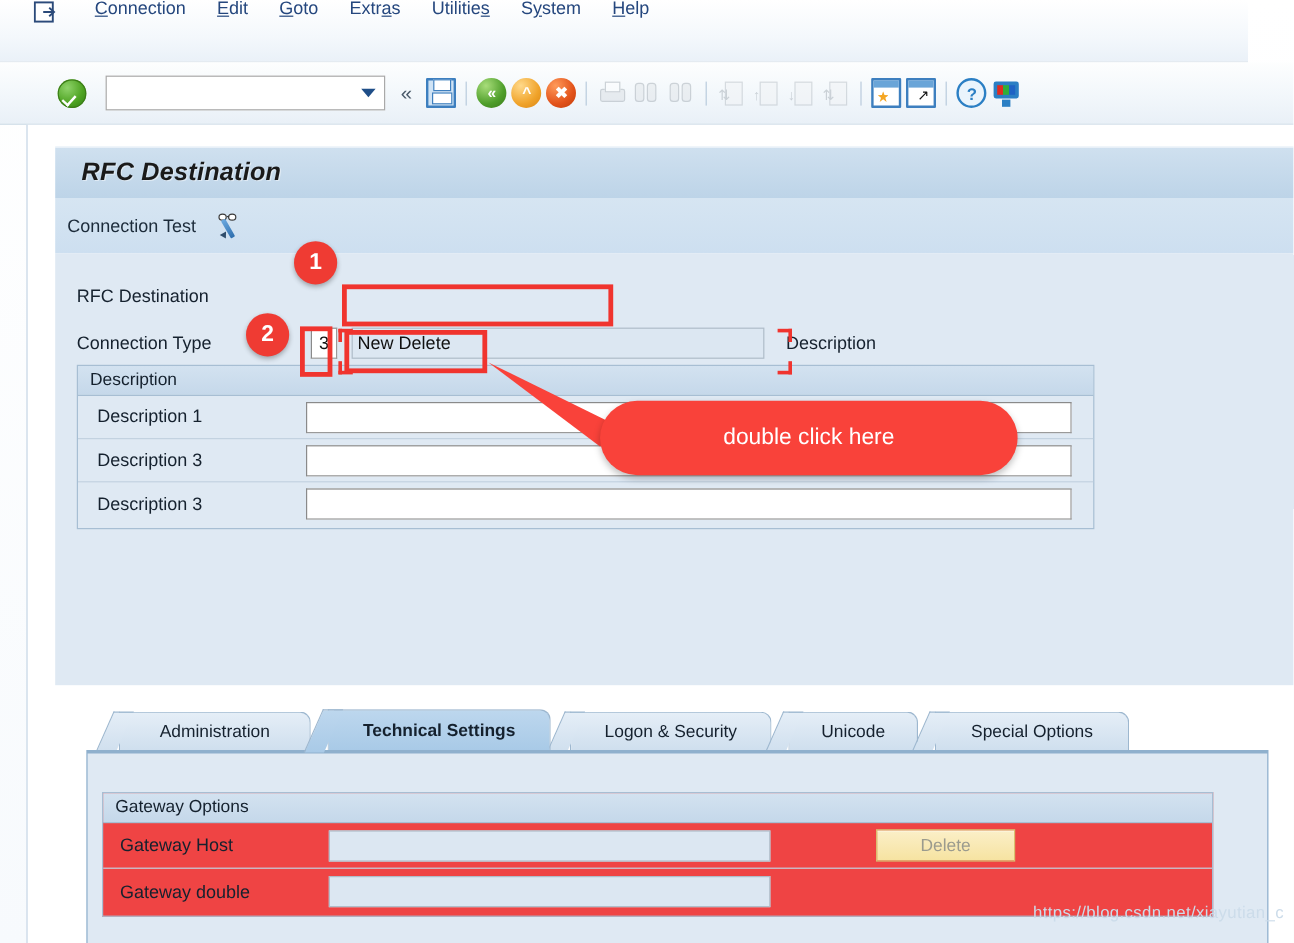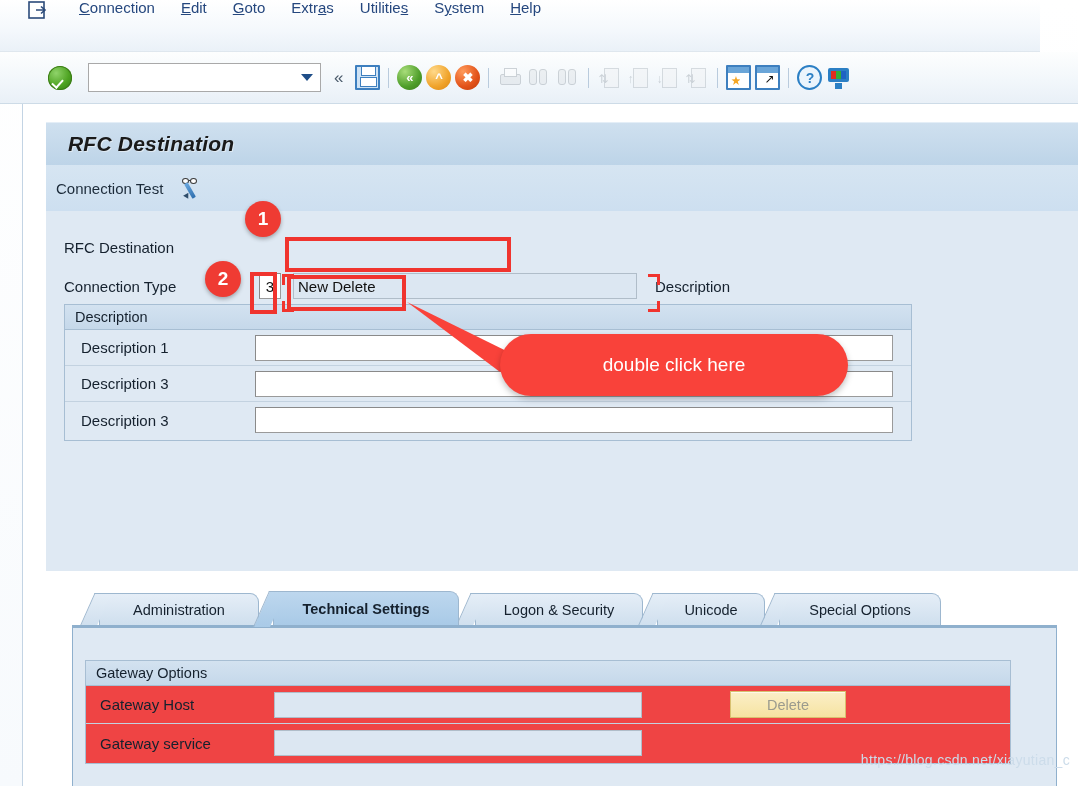--- a/index.html
+++ b/index.html
@@ -399,21 +399,21 @@
       <div class="gw-grp">
         <div class="grp-hdr">Gateway Options</div>
 
         <div class="grp-row" style="left:0; top:25px; width:924px; height:38px;">
           <div class="flabel" style="width:188px; padding-left:14px;">Gateway Host</div>
           <div class="sapinput ro" style="width:368px;"></div>
           <div class="sapbtn" style="width:116px; margin-left:88px;">Delete</div>
         </div>
 
         <div class="grp-row" style="left:0; top:63px; width:924px; height:38px; border-bottom:none;">
-          <div class="flabel" style="width:188px; padding-left:14px;">Gateway service</div>
+          <div class="flabel" style="width:188px; padding-left:14px;">Gateway double</div>
           <div class="sapinput ro" style="width:368px;"></div>
         </div>
       </div>
     </div>
 
     <div class="watermark">https://blog.csdn.net/xiayutian_c</div>
   </div>
 
   <div class="ann-box" style="left:285px; top:237px; width:226px; height:35px;"></div>
 

